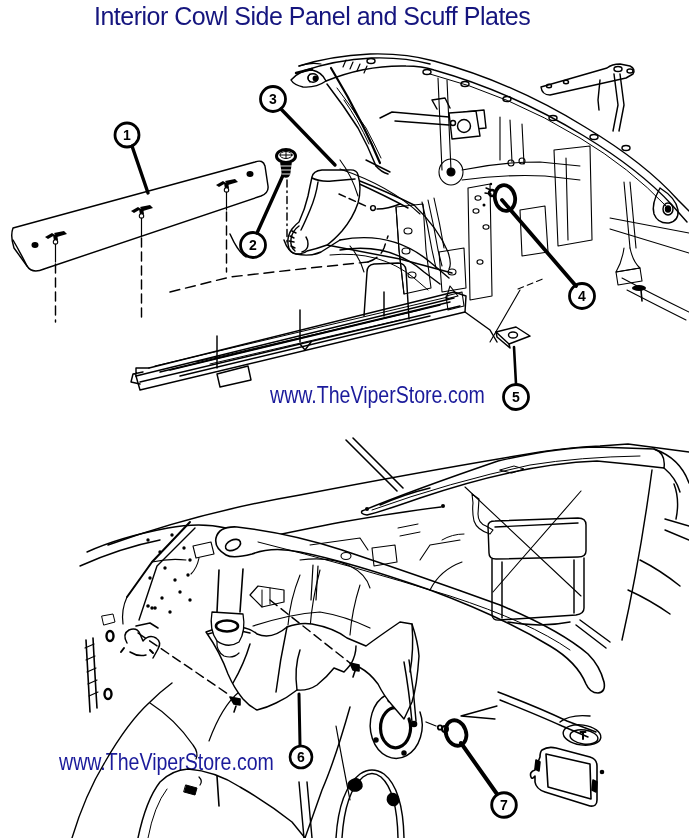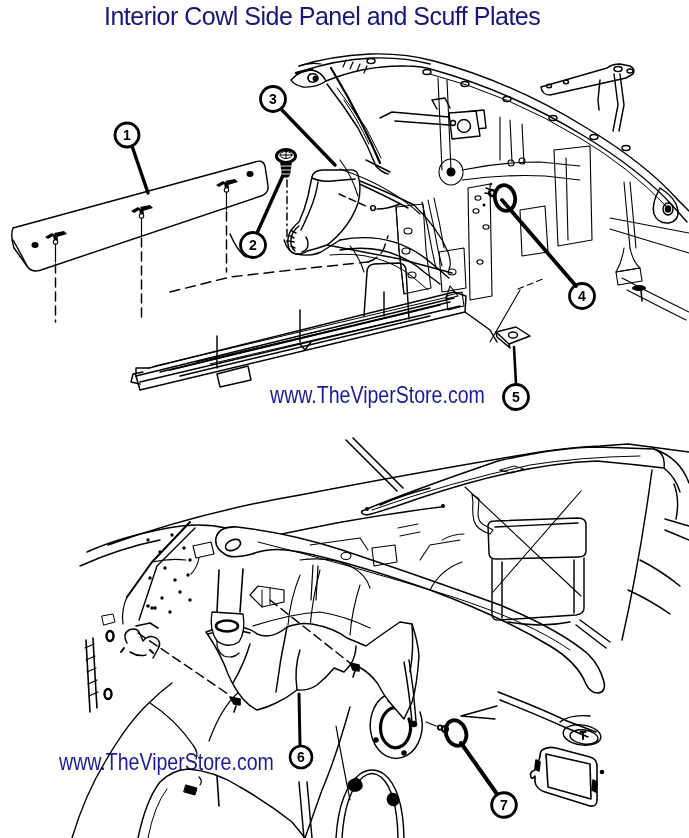--- a/index.html
+++ b/index.html
@@ -1,17 +1,17 @@
 <!DOCTYPE html>
 <html><head>
 <meta charset="utf-8">
 <style>
 html,body{margin:0;padding:0;background:#fff;width:689px;height:838px;overflow:hidden;}
 #page{position:relative;width:689px;height:838px;font-family:"Liberation Sans",sans-serif;}
-.ttl{position:absolute;left:104px;top:2px;color:#15157e;font-size:25px;letter-spacing:-0.5px;white-space:nowrap;}
+.ttl{position:absolute;left:94px;top:2px;color:#15157e;font-size:25px;letter-spacing:-0.5px;white-space:nowrap;}
 .url{position:absolute;color:#1b1b9b;font-size:24px;white-space:nowrap;transform:scaleX(0.815);transform-origin:0 0;}
 svg{position:absolute;left:0;top:0;}
 .num{font-family:"Liberation Sans",sans-serif;font-weight:bold;font-size:14px;}
 </style>
 </head>
 <body>
 <div id="page">
 <div class="ttl">Interior Cowl Side Panel and Scuff Plates</div>
 <div class="url" style="left:270px;top:381px;">www.TheViperStore.com</div>
 <div class="url" style="left:59px;top:748px;">www.TheViperStore.com</div>

